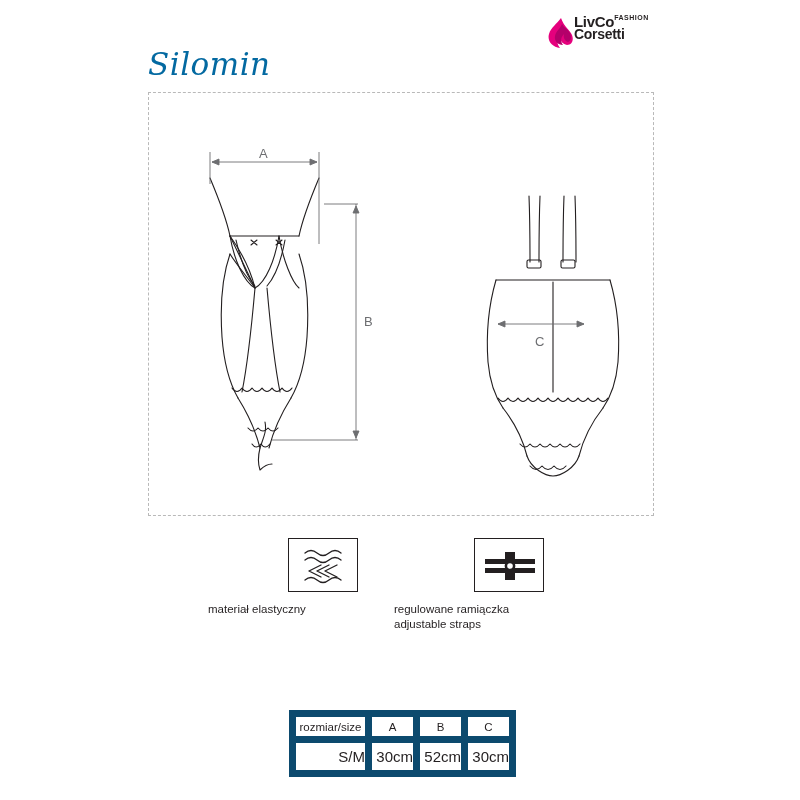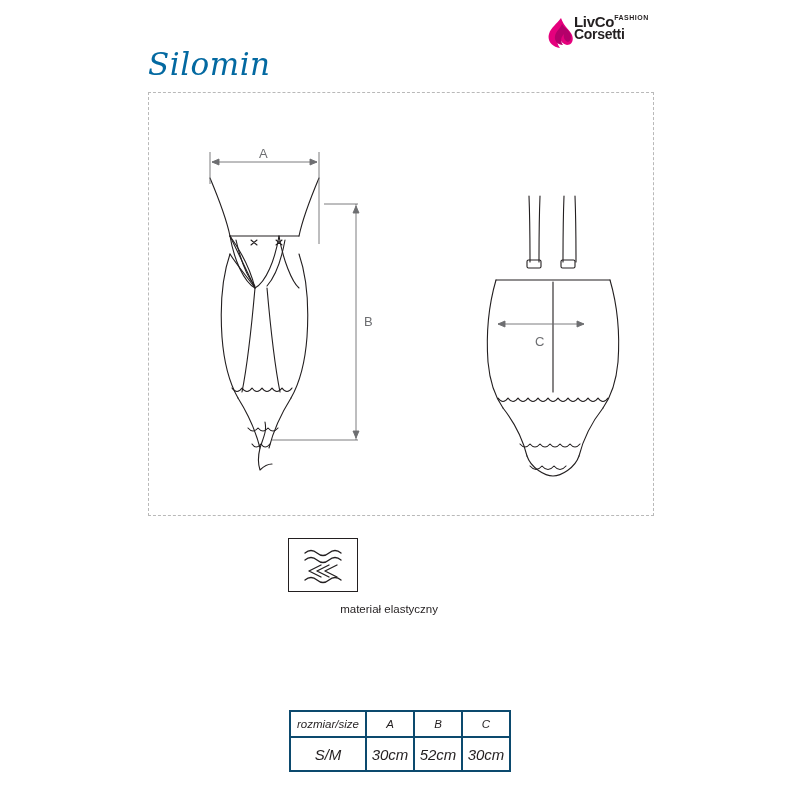--- a/index.html
+++ b/index.html
@@ -90,21 +90,21 @@
   
   .features {
     position: absolute;
     left: 148px;
     top: 538px;
     width: 506px;
     height: 120px;
   }
   .feature {
     position: absolute;
-    text-align: right;
+    text-align: left;
   }
   .feature-1 { left: 60px; top: 0; width: 230px; }
   .feature-2 { left: 246px; top: 0; width: 230px; }
   .feature-box {
     width: 70px;
     height: 54px;
     margin: 0 auto;
     border: 1.3px solid #231f20;
     position: relative;
   }
@@ -118,33 +118,33 @@
   
   .size-table {
     position: absolute;
     left: 289px;
     top: 710px;
     border-collapse: collapse;
     font-size: 13px;
     color: #231f20;
   }
   .size-table td {
-    border: 2px solid #0c4a6e;
+    border: 7px solid #0c4a6e;
     text-align: center;
     vertical-align: middle;
     padding: 0;
-    font-style: italic;
   }
   .size-table tr.head td {
     height: 26px;
     font-size: 11.5px;
   }
   .size-table tr.row td {
     height: 34px;
     font-size: 15px;
+    text-align: right;
   }
   .col-label  { width: 76px; }
   .col-a      { width: 48px; }
   .col-b      { width: 48px; }
   .col-c      { width: 48px; }
   .row .col-label { font-size: 16px; }
 </style>
 </head>
 <body>
 
@@ -274,20 +274,35 @@
             <path d="M36 32 l12 -6 M36 32 l12 6"></path>
             <path d="M16 41 q6 -5 12 0 q6 5 12 0 q6 -5 12 0"></path>
           </g>
         </svg>
       </div>
       <div class="feature-caption">
         <div>materiał elastyczny</div>
       </div>
     </div>
 
+    <div class="feature feature-2">
+      <div class="feature-box">
+        <svg width="70" height="54" viewBox="0 0 70 54">
+          <rect x="10" y="20" width="50" height="5" fill="#231f20"></rect>
+          <rect x="10" y="29" width="50" height="5" fill="#231f20"></rect>
+          <rect x="30" y="13" width="10" height="28" fill="#231f20"></rect>
+          <circle cx="35" cy="27" r="5.4" fill="#231f20"></circle>
+          <circle cx="35" cy="27" r="2.8" fill="#ffffff"></circle>
+        </svg>
+      </div>
+      <div class="feature-caption">
+        <div>regulowane ramiączka</div>
+        <div>adjustable straps</div>
+      </div>
+    </div>
   </div>
 
   <table class="size-table">
     <tbody>
         <tr class="head">
       <td class="col-label">rozmiar/size</td>
       <td class="col-a">A</td>
       <td class="col-b">B</td>
       <td class="col-c">C</td>
     </tr>

